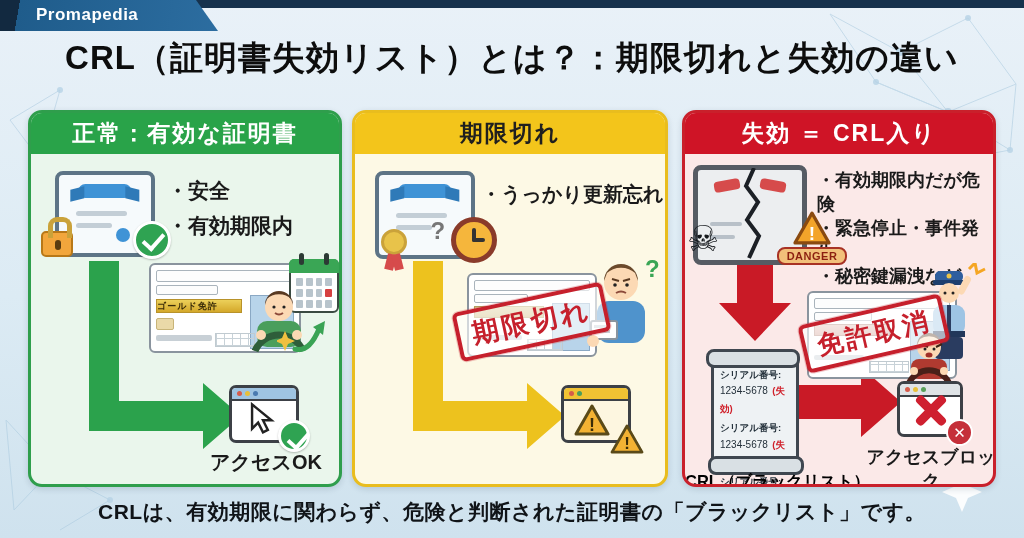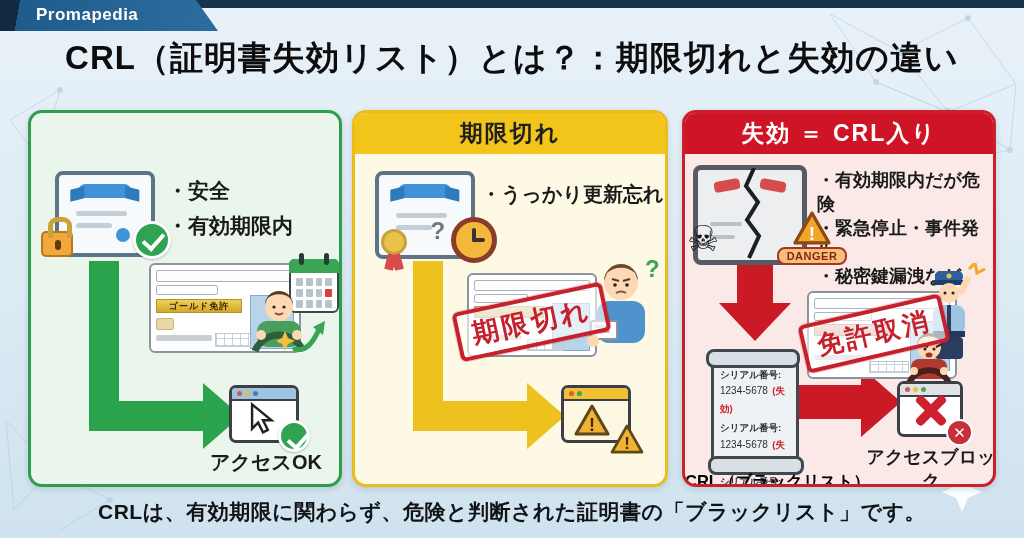--- a/index.html
+++ b/index.html
@@ -61,21 +61,21 @@
   
   .cert-broken{position:absolute;border:5px solid #565b63;background:#eceef0;border-radius:8px;z-index:2;}
   .cert-broken .rib{position:absolute;top:10px;width:26px;height:11px;background:#d64b4b;border-radius:4px;}
   .skull{position:absolute;font-size:36px;color:#15181c;z-index:4;line-height:1;}
   .danger{position:absolute;z-index:4;text-align:center;width:70px;}
   .danger-label{display:block;margin-top:-2px;padding:1px 0;background:#f2c07a;border:2px solid #a83224;
       border-radius:8px;color:#8c1f10;font-weight:900;font-size:11px;letter-spacing:.5px;}
   
   .license{position:absolute;background:#fff;border:2px solid #8a949e;border-radius:6px;z-index:2;}
   .lic-row{position:absolute;border:1px solid #aab4bc;border-radius:2px;background:#fdfdfd;}
-  .lic-band{position:absolute;display:flex;align-items:center;justify-content:center;
+  .lic-band{position:absolute;display:flex;align-items:center;
       font-size:9px;font-weight:bold;color:#3a2c08;letter-spacing:1px;border:1px solid #b8922a;
       background:linear-gradient(180deg,#ecd05a,#d4a82a);}
   .lic-band.plain{background:linear-gradient(180deg,#ddcd96,#cdb878);border-color:#b0a060;}
   .lic-band.pink{background:linear-gradient(180deg,#e4bcb2,#d4a296);border-color:#b08478;}
   .lic-photo{position:absolute;background:#b8d4ea;border:1px solid #8aa8c4;}
   .lic-chip{position:absolute;background:#ead9a8;border:1px solid #c8b478;border-radius:2px;}
   .lic-bar{position:absolute;background:#c8d0d6;border-radius:2px;}
   .lic-grid{position:absolute;border:1px solid #c0cad0;
       background-image:repeating-linear-gradient(90deg,#c8d2d8 0 1px,transparent 1px 8px),
                        repeating-linear-gradient(0deg,#c8d2d8 0 1px,transparent 1px 7px);}
@@ -146,20 +146,21 @@
   </svg>
 
   <div class="topbar"></div>
   <div class="logo-banner">
     <span>Promapedia</span>
   </div>
 
   <div class="title">CRL（証明書失効リスト）とは？：期限切れと失効の違い</div>
 
   <div class="panel p-valid">
+    <div class="panel-header">正常：有効な証明書</div>
 
     <svg class="flow-svg" width="314" height="377">
       <polygon points="58,148 88,148 88,288 172,288 172,270 210,303 172,336 172,318 58,318" fill="#2ba24c"></polygon>
     </svg>
 
     <div class="cert" style="left:24px;top:58px;width:100px;height:86px;">
       <div class="ribbon"></div>
       <div class="line" style="left:18%;top:46%;width:56%;"></div>
       <div class="line" style="left:18%;top:62%;width:40%;"></div>
       <div class="line" style="left:62%;top:68%;width:14px;height:14px;border-radius:50%;background:#3f93d6;"></div>

